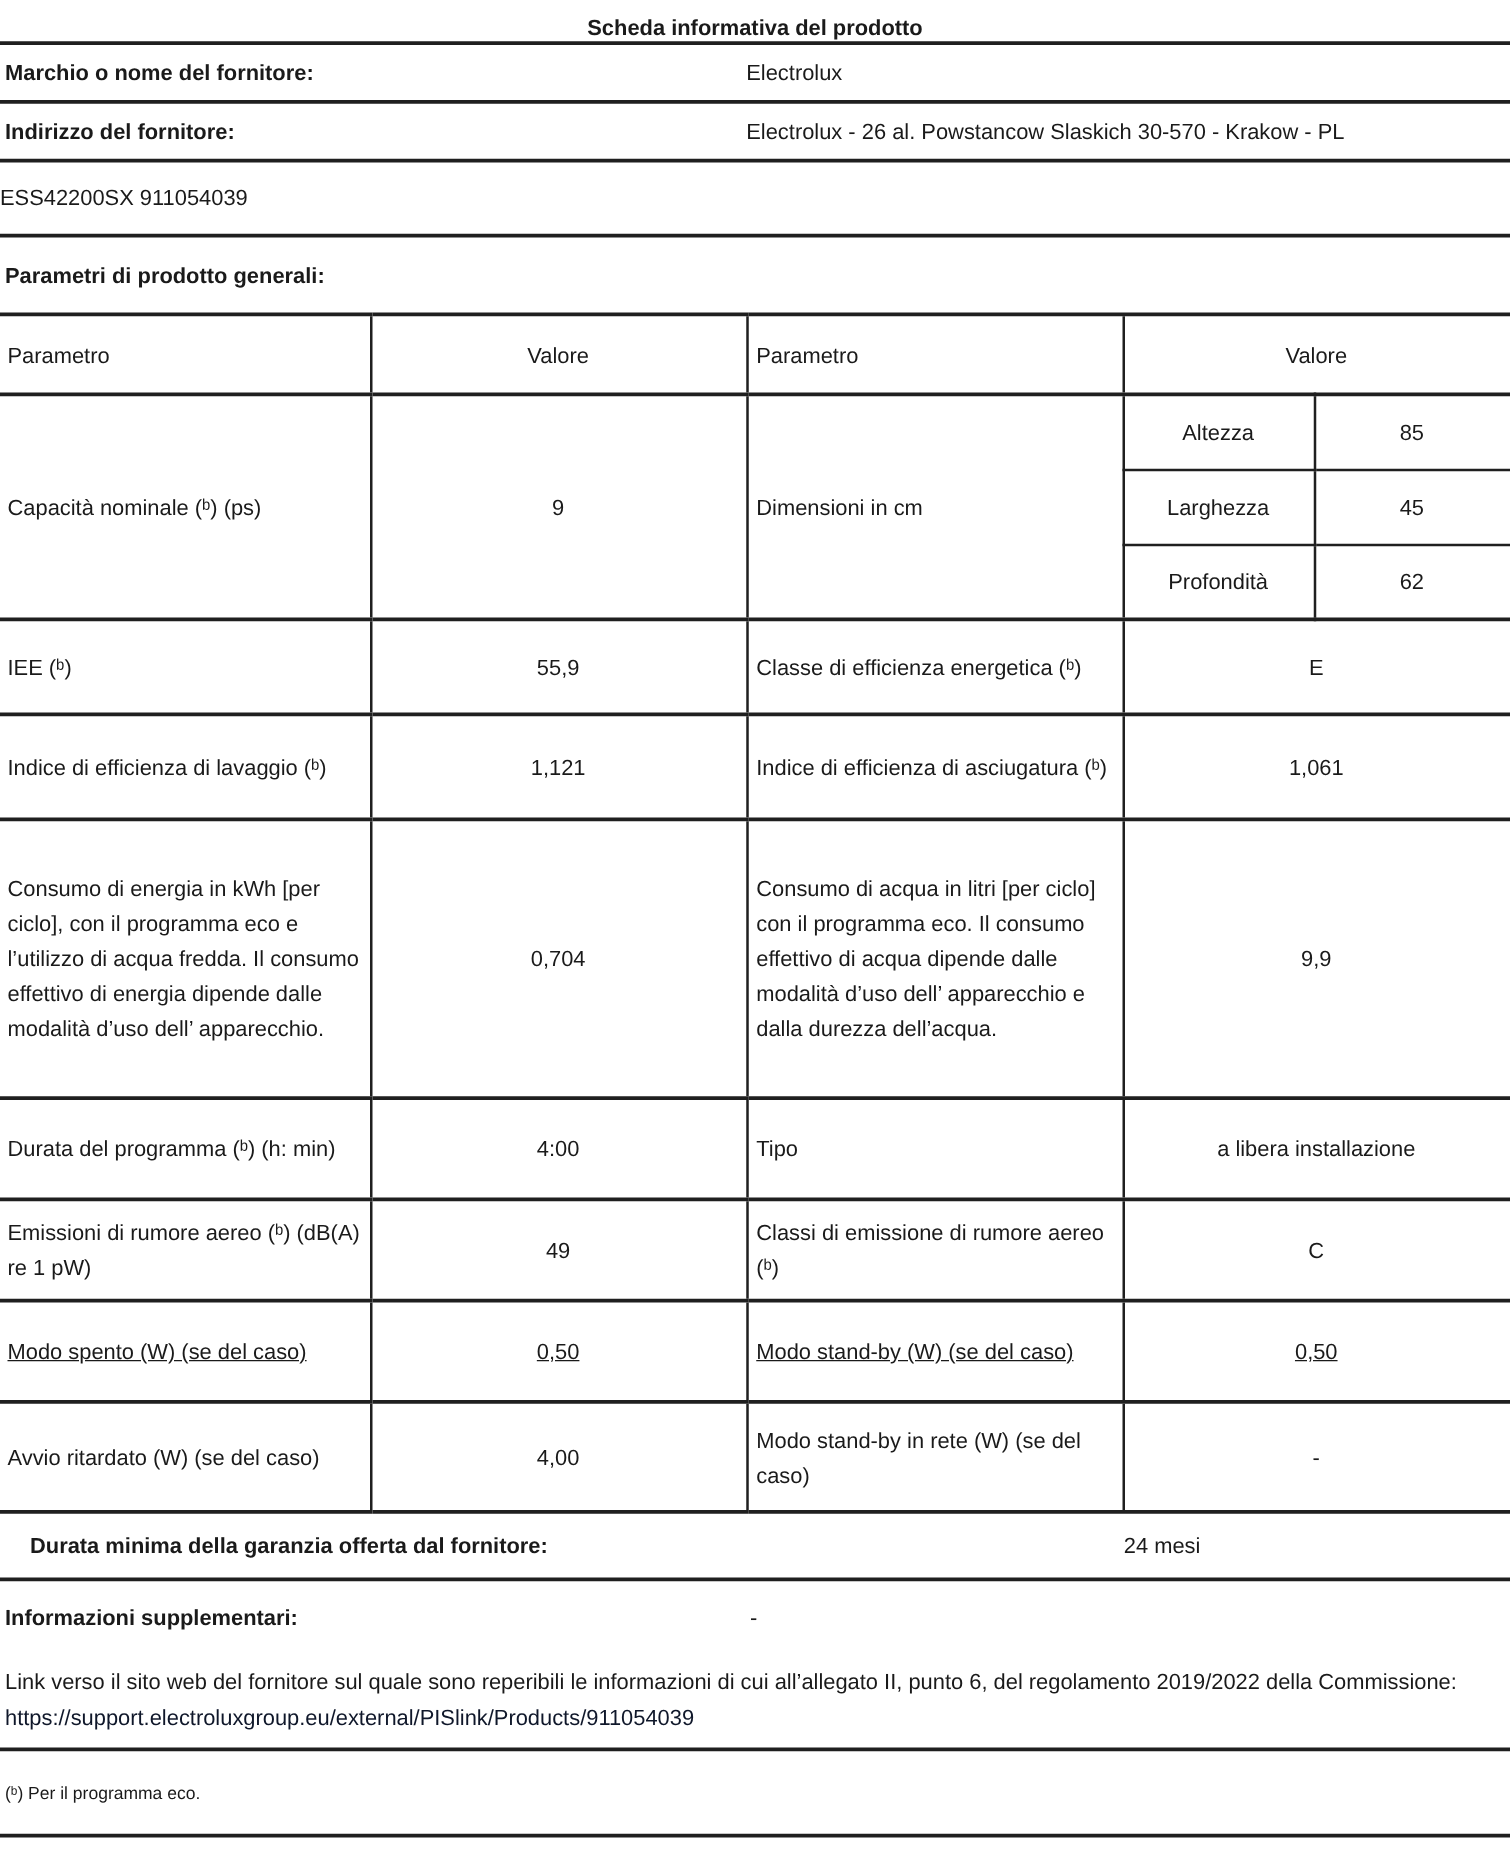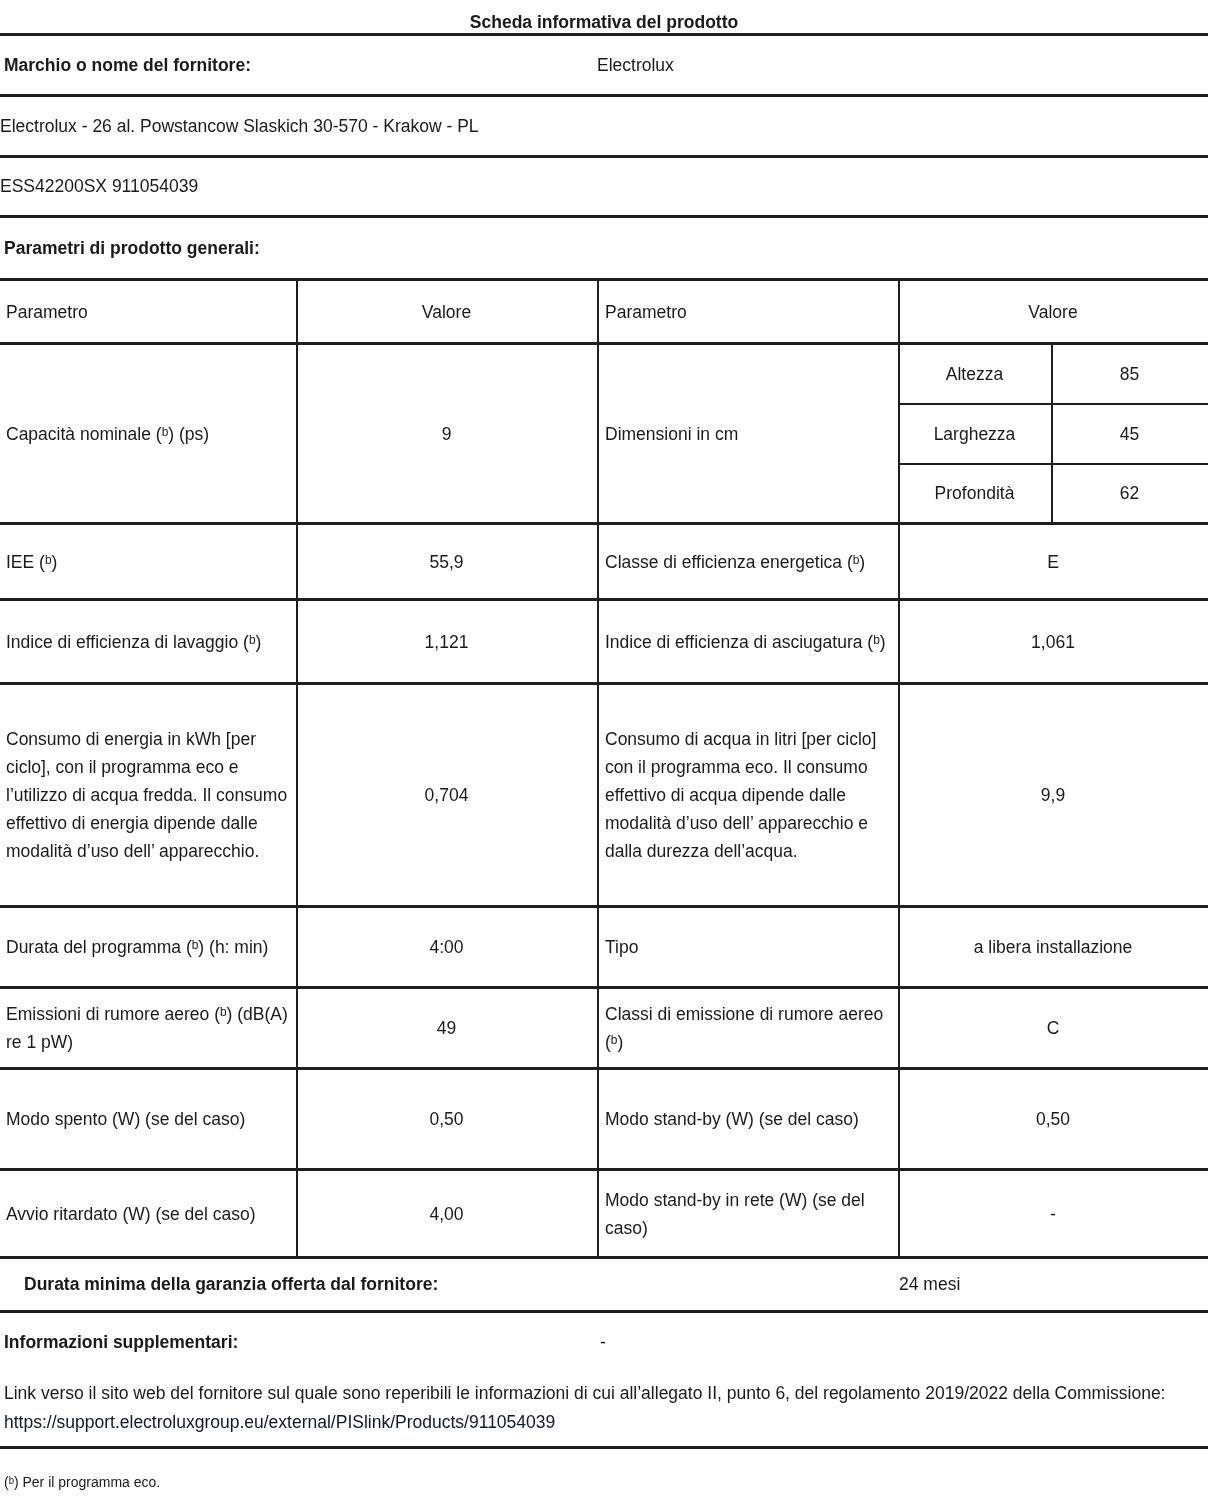--- a/index.html
+++ b/index.html
@@ -31,21 +31,21 @@
     align-items: center;
     box-sizing: border-box;
   }
   .info-row .label {
     flex: 0 0 597px;
     font-weight: 700;
     padding-left: 4px;
     box-sizing: border-box;
   }
   .info-row .value { flex: 1; }
-  .h61 { height: 61px; }
+  .h61 { height: 47px; }
   .h60 { height: 60px; }
 
   .section-heading {
     height: 60px;
     display: flex;
     align-items: center;
     font-weight: 700;
     padding-left: 4px;
     box-sizing: border-box;
   }
@@ -70,21 +70,21 @@
   table.params tr.last td { border-bottom: 3px solid #1f1f1f; }
   td.param { text-align: left; }
   td.val { text-align: center; }
   tr.h-head { height: 64px; }
   tr.h-sub { height: 60px; }
   tr.h-iee { height: 76px; }
   tr.h-ind { height: 84px; }
   tr.h-cons { height: 223px; }
   tr.h-dur { height: 81px; }
   tr.h-emi { height: 81px; }
-  tr.h-mod { height: 101px; }
+  tr.h-mod { height: 81px; text-decoration: underline; }
   tr.h-avv { height: 88px; }
 
   
   .warranty-row {
     height: 54px;
     position: relative;
     display: flex;
     align-items: center;
     box-sizing: border-box;
     padding-left: 20px;
@@ -127,20 +127,21 @@
   <div class="title-row rule-b">
     <span>Scheda informativa del prodotto</span>
   </div>
 
   <div class="info-row h61 rule-b">
     <div class="label">Marchio o nome del fornitore:</div>
     <div class="value">Electrolux</div>
   </div>
 
   <div class="info-row h61 rule-b">
+    <div class="label">Indirizzo del fornitore:</div>
     <div class="value">Electrolux - 26 al. Powstancow Slaskich 30-570 - Krakow - PL</div>
   </div>
 
   <div class="info-row h60 rule-b">
     <div class="value">ESS42200SX 911054039</div>
   </div>
 
   <div class="section-heading">Parametri di prodotto generali:</div>
 
   <table class="params">

